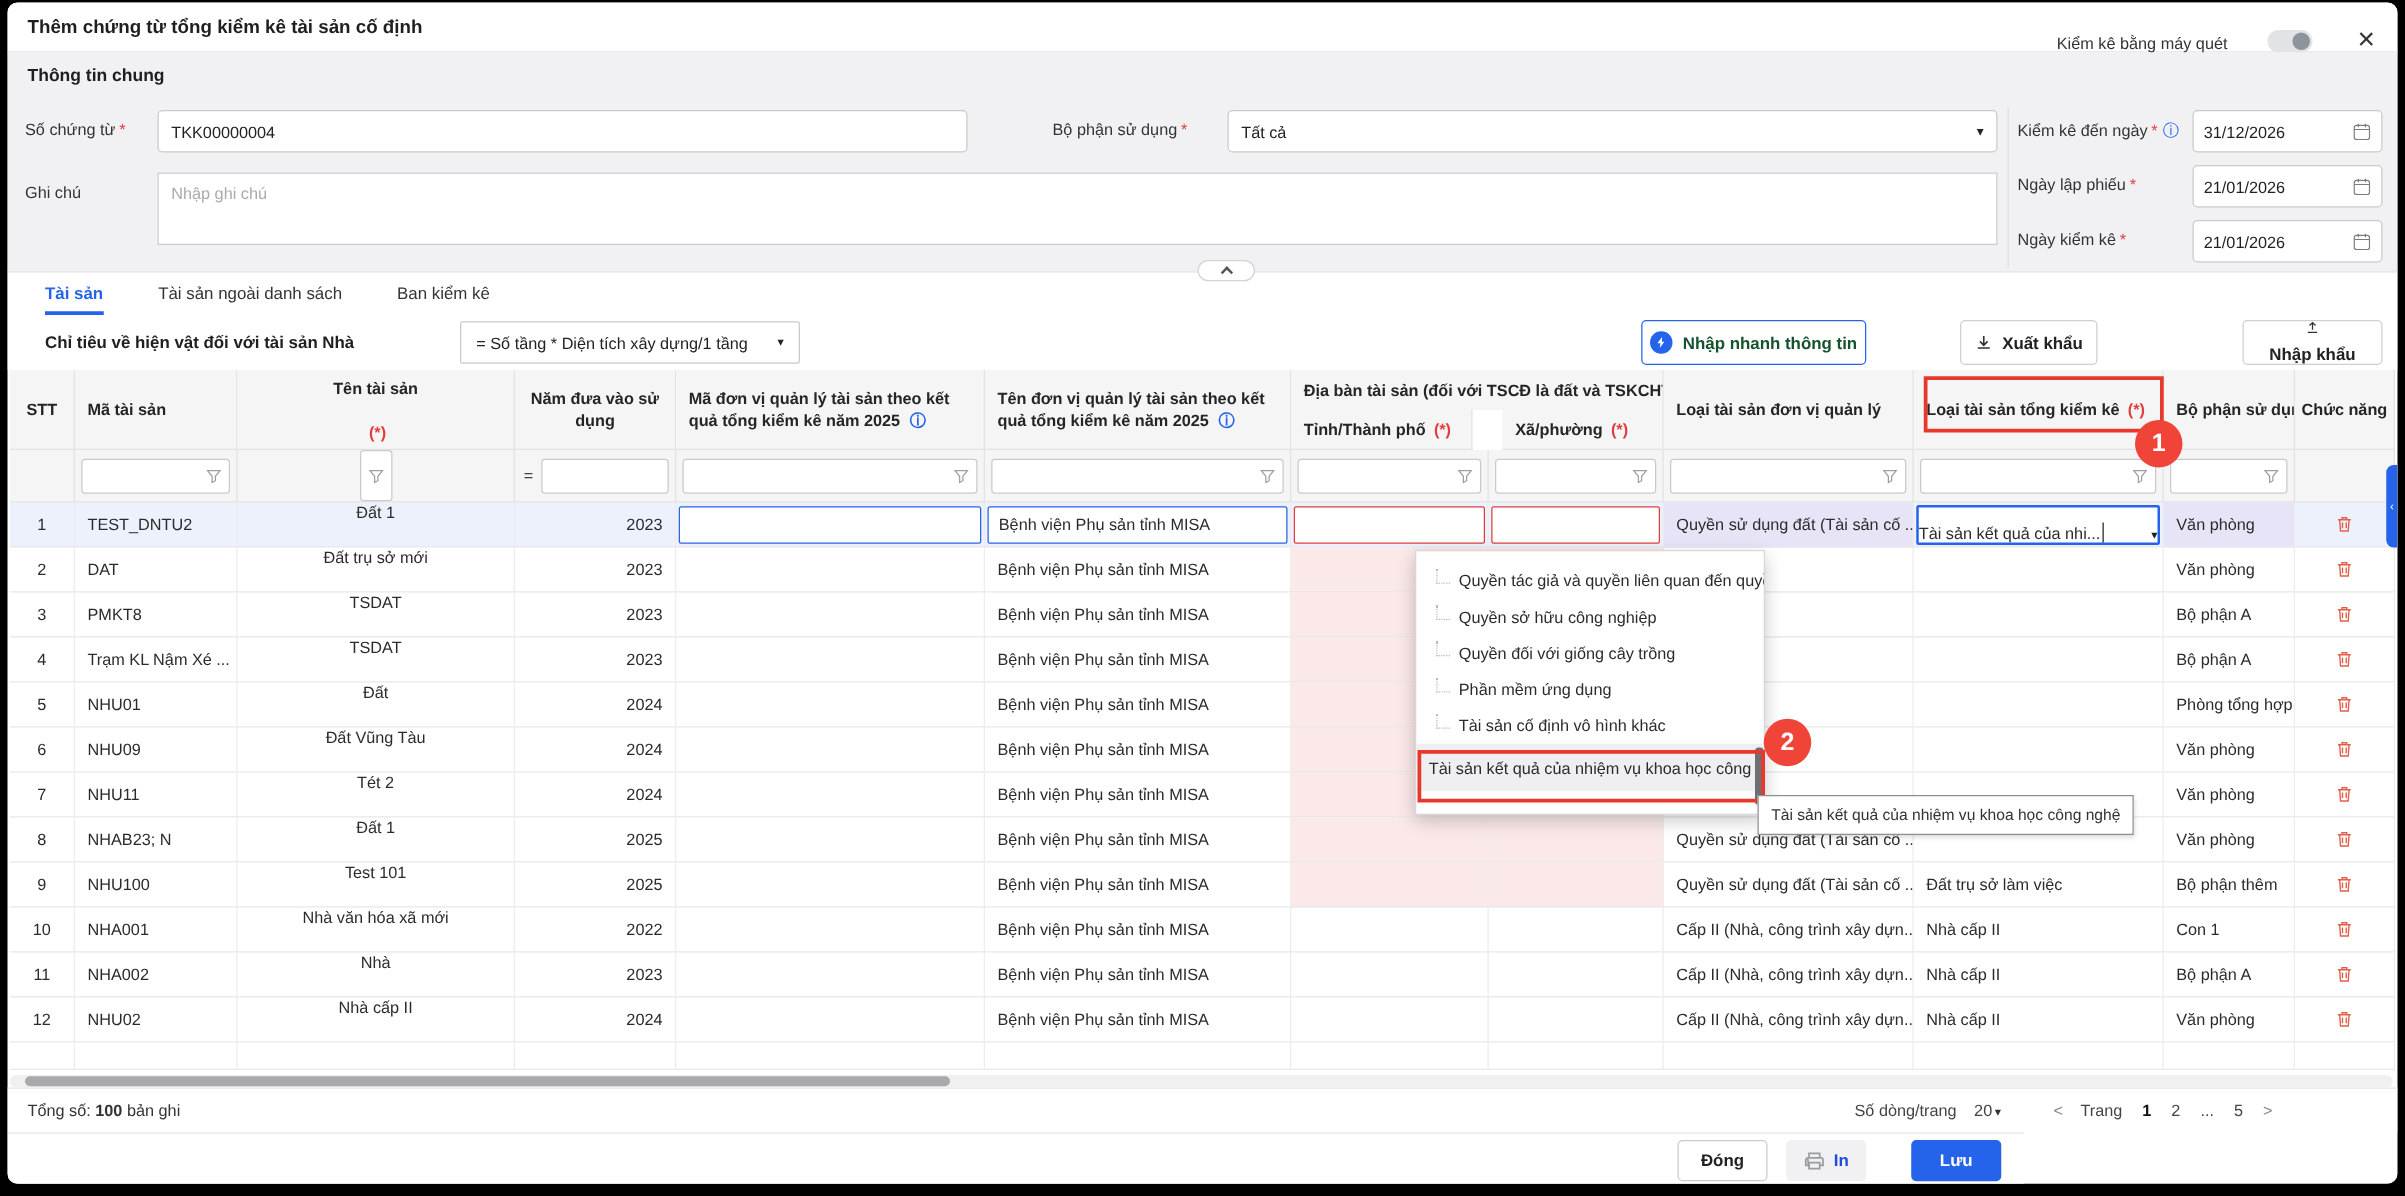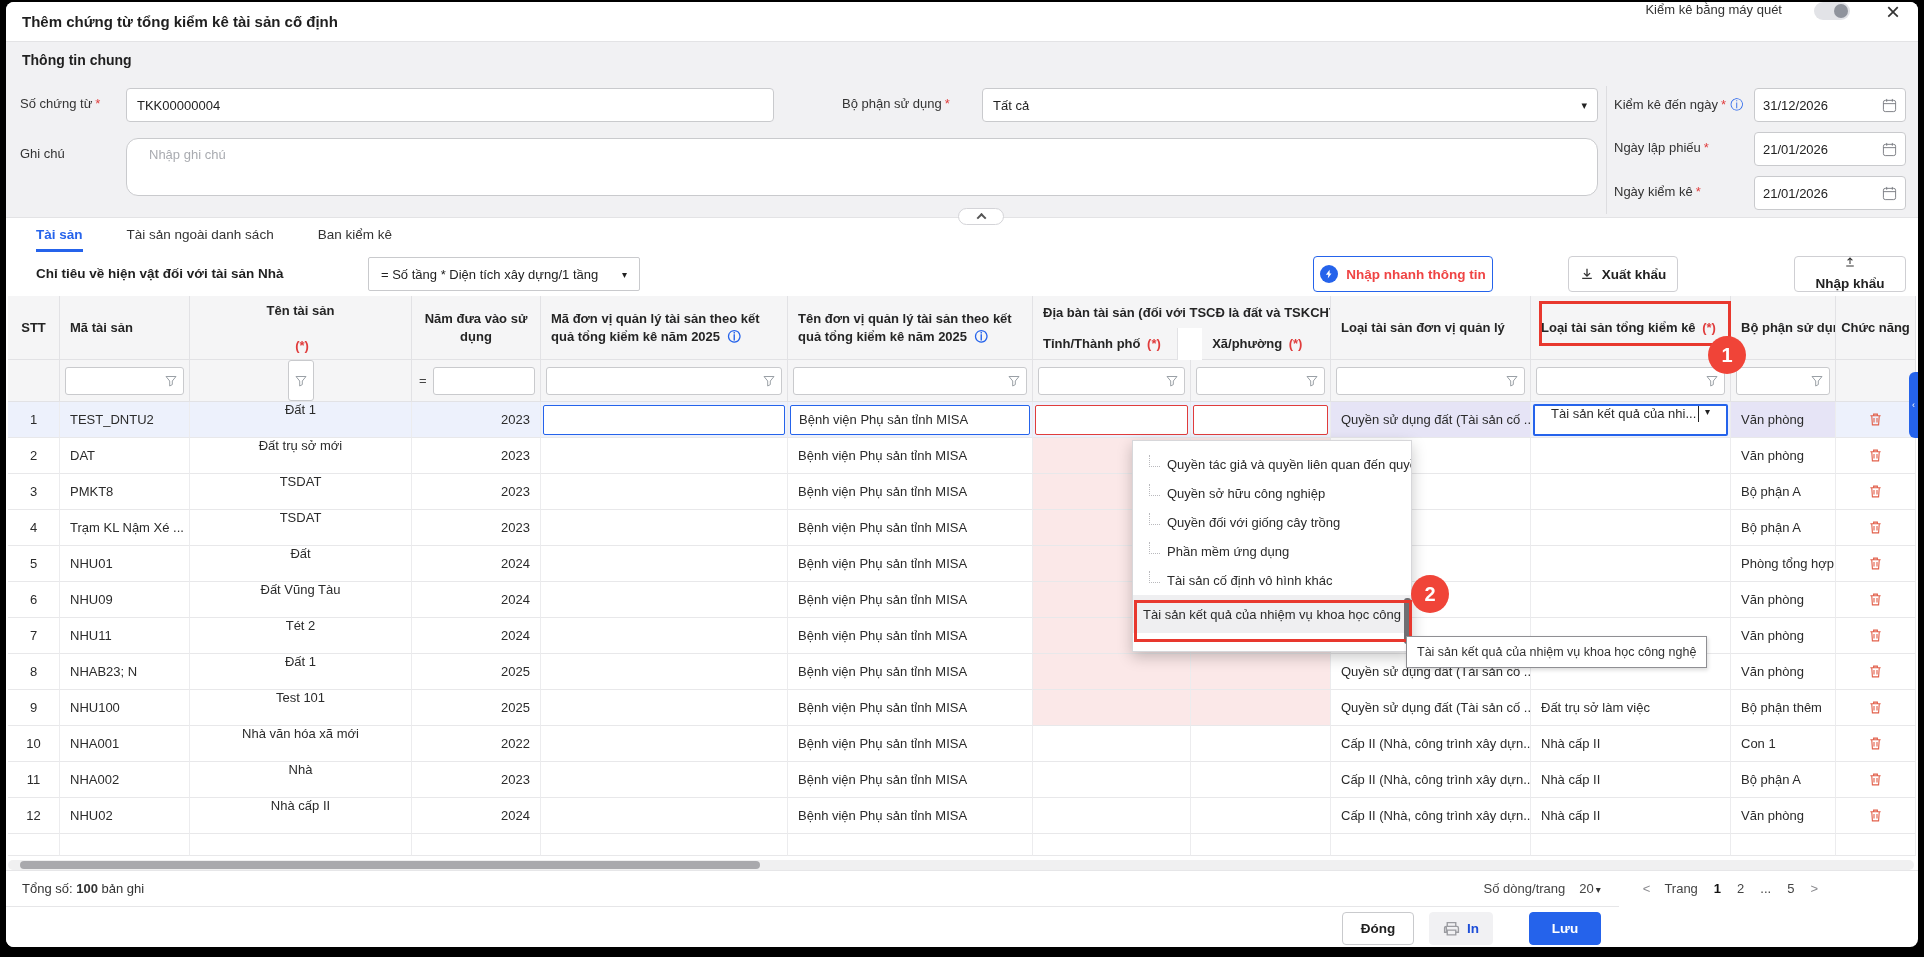--- a/index.html
+++ b/index.html
@@ -2,51 +2,51 @@
 <html><head>
 <meta charset="utf-8">
 <style>
   * { box-sizing: border-box; margin: 0; padding: 0; }
   html,body { width:1924px; height:957px; background:#000; font-family:"Liberation Sans", sans-serif; overflow:hidden; }
   .dialog { position:absolute; left:6px; top:2px; width:1912px; height:945px; background:#fff; border-radius:8px; overflow:hidden; }
 
   
   .dlg-header { position:relative; height:40px; border-bottom:1px solid #e3e3e5; background:#fff; }
   .dlg-title { position:absolute; left:16px; top:11px; font-size:15px; font-weight:bold; color:#1f1f1f; }
-  .hdr-right { position:absolute; right:14px; top:0; height:40px; display:flex; align-items:flex-start; gap:32px;margin-left:21px; }
+  .hdr-right { position:absolute; right:14px; top:0; height:40px; display:flex; align-items:flex-end; gap:32px;margin-left:21px; }
   .toggle-label { font-size:13px; color:#333; }
   .toggle { width:36px; height:18px; border-radius:9px; background:#e2e3e7; position:relative; cursor:pointer; }
   .toggle .knob { position:absolute; right:2px; top:2px; width:14px; height:14px; border-radius:50%; background:#8f939c; }
   .close-x { font-size:24px; color:#333; line-height:20px; cursor:pointer; padding:0 4px; }
 
   
   .info-section { position:relative; height:176px; background:#f1f1f3; border-bottom:1px solid #e3e3e5; }
   .section-title { position:absolute; left:16px; top:10px; font-size:14px; font-weight:bold; color:#1f1f1f; }
   .f-label { position:absolute; font-size:13px; color:#333; }
   .req { color:#e03c3c; margin-left:3px; }
   .info-i { color:#2563eb; font-size:13px; margin-left:4px; }
   .inp { position:absolute; background:#fff; border:1px solid #c9cacd; border-radius:4px; height:34px; font-size:13px; color:#222; display:flex; align-items:center; padding:0 10px; }
   .sel-caret { position:absolute; right:10px; font-size:11px; color:#222; }
-  .txtarea { position:absolute; background:#fff; border:1px solid #c9cacd; border-radius:12px; font-size:13px; padding:8px 22px; color:#a9abb0; }
+  .txtarea { position:absolute; background:#fff; border:1px solid #c9cacd; border-radius:0; font-size:13px; padding:8px 10px; color:#a9abb0; }
   .date-inp { position:absolute; background:#fff; border:1px solid #c9cacd; border-radius:4px; height:34px; width:152px; font-size:13px; color:#222; display:flex; align-items:center; padding:0 8px; justify-content:space-between; }
   .v-div { position:absolute; left:1600px; top:44px; height:128px; border-left:1px solid #dddde0; }
   .collapse-pill { position:absolute; left:952px; bottom:-8px; width:46px; height:17px; background:#fff; border:1px solid #d4d4d8; border-radius:9px; display:flex; align-items:center; justify-content:center; cursor:pointer; z-index:5; }
   .chev-up { width:7px; height:7px; border-left:2px solid #555; border-top:2px solid #555; transform:rotate(45deg) translate(1px,1px); }
 
   
   .tabs-bar { height:34px; background:#fff; display:flex; align-items:stretch; padding-left:30px; gap:44px; }
   .tab { font-size:13.5px; color:#333; display:flex; align-items:center; border-bottom:3px solid transparent; cursor:pointer; padding-top:2px; }
   .tab.active { color:#2563eb; font-weight:bold; border-bottom-color:#2563eb; }
 
   
   .toolbar { position:relative; height:44px; background:#fff; }
   .crit-label { position:absolute; left:30px; top:14px; font-size:13.5px; font-weight:bold; color:#1f1f1f; }
   .crit-dd { position:absolute; left:362px; top:5px; width:272px; height:34px; border:1px solid #c9cacd; border-radius:2px; background:#fff; display:flex; align-items:center; padding:0 12px; font-size:13px; color:#222; justify-content:space-between; cursor:pointer; }
   .tb-btn { position:absolute; top:4px; height:36px; border-radius:4px; display:flex; align-items:center; justify-content:center; gap:8px; font-size:13.5px; cursor:pointer; background:#fff; border:1px solid #cfcfd3; color:#222; font-weight:bold; }
-  .tb-btn.primary-outline { border:1px solid #2563eb; color:#ef4444; }
+  .tb-btn.primary-outline { border:1px solid #2563eb; color:#14532d; }
   .icon-circle { width:18px; height:18px; border-radius:50%; background:#2563eb; display:flex; align-items:center; justify-content:center; }
 
   
   .table-wrap { position:relative; width:1908px; margin-left:2px; }
   .thr { display:flex; }
   .th { background:#f5f5f6; border-right:1px solid #e2e2e5; border-bottom:1px solid #e2e2e5; font-size:13px; font-weight:bold; color:#252525; padding:6px 10px; display:flex; align-items:center; height:64px; line-height:1.35; }
   .th.center { justify-content:center; padding:6px 4px; }
   .th.right { justify-content:flex-end; text-align:center; }
   .group-col { display:flex; flex-direction:column; }
   .group-top { height:32px; background:#f5f5f6; border-right:1px solid #e2e2e5; font-size:13px; font-weight:bold; color:#252525; display:flex; align-items:center; padding:0 10px; white-space:nowrap; overflow:hidden; }
@@ -65,21 +65,21 @@
   .trow { display:flex; height:36px; background:#fff; }
   .trow.selected { background:#edf1fc; }
   .td { border-right:1px solid #ececee; border-bottom:1px solid #e8e8ea; font-size:13px; color:#2b2b2b; display:flex; align-items:center; padding:0 10px; white-space:nowrap; overflow:hidden; }
   .td.center { justify-content:center; padding:0 4px; }
   .td.right { justify-content:flex-end; }
   .td.pink { background:#fbe8e8; }
   .td.lav { background:#e6e4f6; }
   .td.pad0 { padding:0 2px; }
   .cellbox { width:100%; height:30px; background:#fff; border:1.5px solid #2563eb; border-radius:2px; display:flex; align-items:center; padding:0 8px; white-space:nowrap; overflow:hidden; }
   .cellbox.redb { border-color:#e03c3c; }
-  .combo { width:100%; height:32px; background:#fff; border:2px solid #2563eb; border-radius:2px; display:flex; align-items:flex-start; padding:0 16px; gap:2px; }
+  .combo { width:100%; height:32px; background:#fff; border:2px solid #2563eb; border-radius:2px; display:flex; align-items:flex-end; padding:0 0; gap:2px; }
   .combo .cv { white-space:nowrap; overflow:hidden; max-width:152px; }
   .combo .caret-line { width:1px; height:16px; background:#222; }
   .combo .dd-arrow { margin-left:auto; font-size:10px; color:#222; }
   .trash-btn { width:26px; height:26px; display:flex; align-items:center; justify-content:center; cursor:pointer; }
   .empty-row { display:flex; height:22px; background:#fff; }
   .empty-row .td { border-bottom:1px solid #e8e8ea; }
 
   
   .hscroll { position:absolute; left:2px; top:858px; width:1906px; height:10px; background:#f0f0f1; border-radius:5px; }
   .hscroll .thumb { position:absolute; left:12px; top:1px; width:740px; height:8px; background:#a9a9ad; border-radius:4px; }

